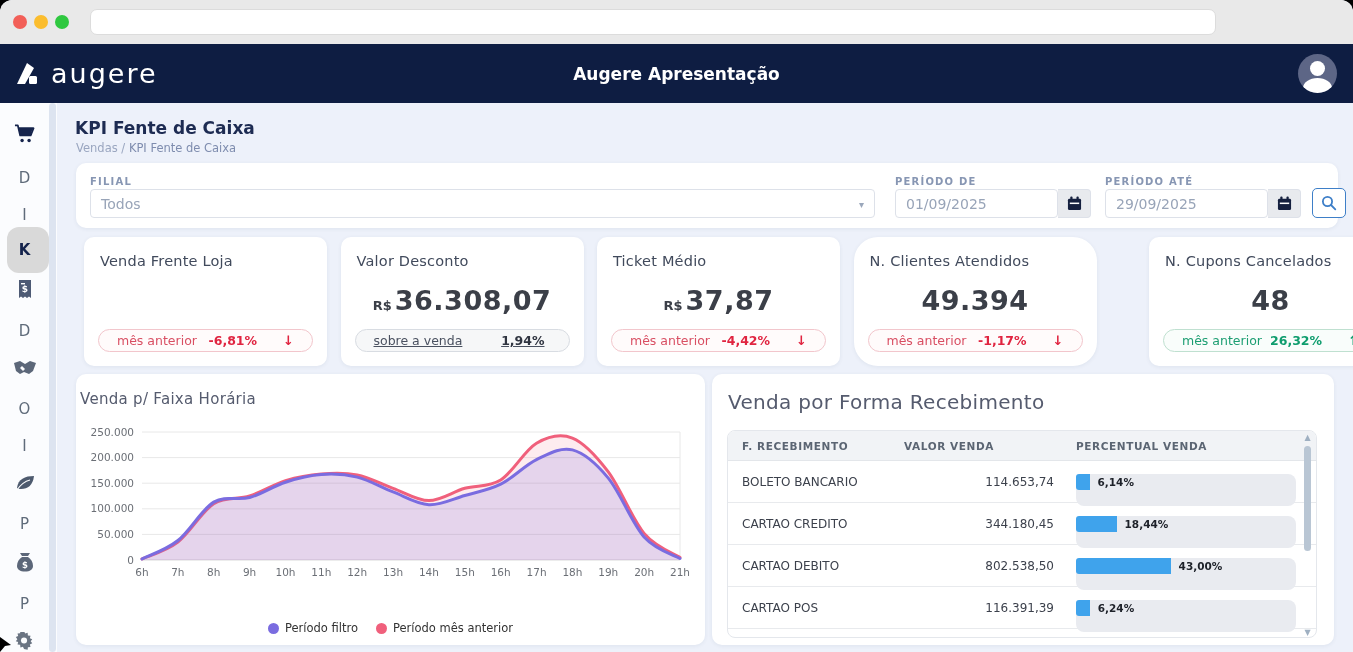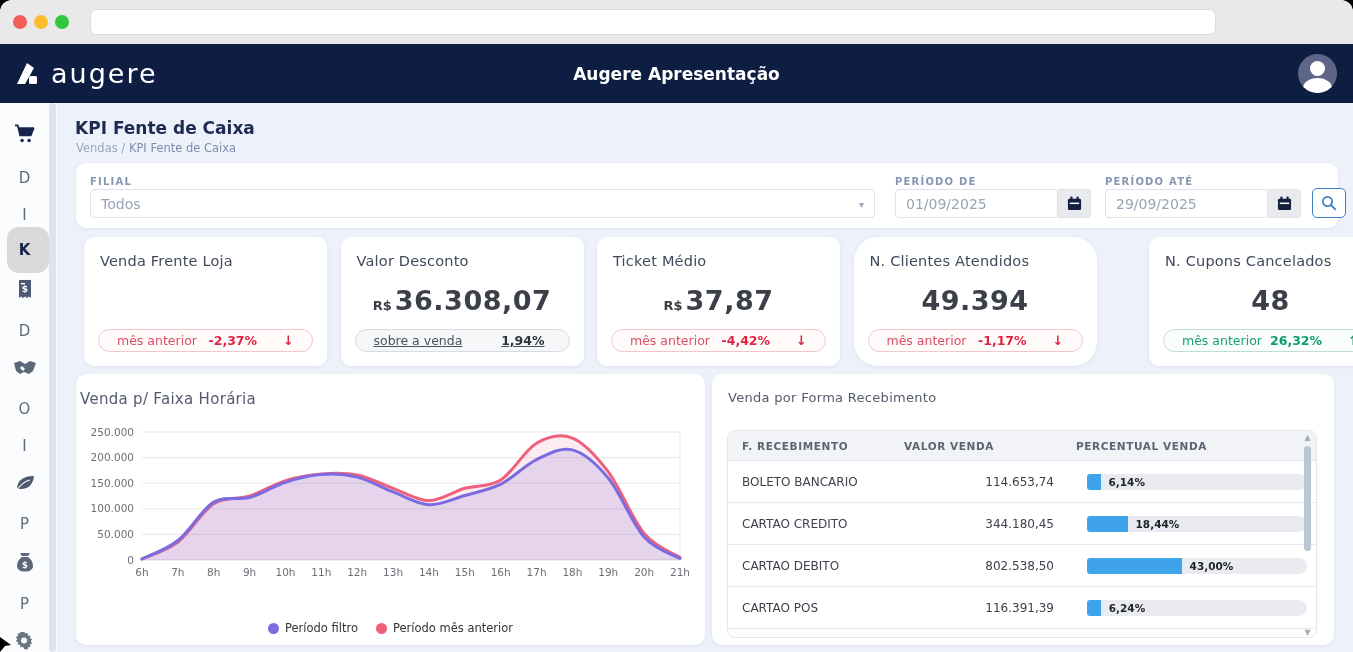--- a/index.html
+++ b/index.html
@@ -66,28 +66,28 @@
   
   .chart-card { left:76px; top:374px; width:629px; height:271px; }
   .chart-title { position:absolute; left:4px; top:16px; font-size:15px; color:#555b6e; font-weight:500; letter-spacing:0.3px; }
   .chart-svg { position:absolute; left:8px; top:48px; }
   .chart-legend { position:absolute; left:0; bottom:10px; width:100%; display:flex; justify-content:center; gap:18px; font-size:11.5px; color:#333; }
   .legend-item { display:flex; align-items:center; gap:6px; }
   .legend-dot { width:11px; height:11px; border-radius:50%; }
 
   
   .table-card { left:712px; top:374px; width:622px; height:271px; }
-  .table-title { position:absolute; left:16px; top:16px; font-size:13px; color:#555b6e; font-weight:500; letter-spacing:0.3px; }
+  .table-title { position:absolute; left:16px; top:16px; font-size:20px; color:#555b6e; font-weight:500; letter-spacing:0.3px; }
   .table-box { position:absolute; left:15px; top:56px; width:590px; height:208px; border:1px solid #e4e7ec; border-radius:8px; overflow:hidden; background:#fff; }
   .t-head { position:absolute; left:0; top:0; width:100%; height:30px; background:#f1f3f6; border-bottom:1px solid #e3e6ea; }
   .t-head span { position:absolute; top:9px; font-size:10.5px; font-weight:bold; letter-spacing:0.6px; color:#5b6573;text-align:right; }
   .t-row { position:absolute; left:0; width:100%; height:42px; border-bottom:1px solid #e8eaed; }
   .t-name { position:absolute; left:14px; top:14px; font-size:12px; color:#3c414c; }
   .t-value { position:absolute; right:262px; top:14px; font-size:12px; color:#3c414c; }
-  .t-barwrap { position:absolute; left:348px; top:13px; width:220px; height:16px; background:#e9ebf0; border-radius:8px;margin-left:11px; }
+  .t-barwrap { position:absolute; left:348px; top:13px; width:220px; height:32px; background:#e9ebf0; border-radius:8px; }
   .t-fill { position:absolute; left:0; top:0; height:16px; background:#3fa3ec; border-radius:3px 0 0 3px; }
   .t-pct { position:absolute; top:1px; font-size:10.5px; font-weight:bold; color:#1d2129; line-height:14px; white-space:nowrap; }
   .t-scroll { position:absolute; right:3px; top:2px; width:11px; height:204px; }
   .t-scroll .arrow { position:absolute; left:0; width:11px; font-size:8px; color:#9fb0c2; text-align:center; }
   .t-thumb { position:absolute; left:2px; top:13px; width:7px; height:105px; background:#b9c6d4; border-radius:4px; }
 
   .cursor { position:absolute; left:0px; top:637px; }
 </style>
 </head>
 <body>
@@ -243,21 +243,21 @@
         <line x1="10" y1="10" x2="14.3" y2="14.3" stroke="#3e7fc8" stroke-width="1.8" stroke-linecap="round"></line>
       </svg>
     </div>
   </div>
 
   <div id="kpi-row">
       <div class="kpi-card" style="left: 84px;">
         <div class="kpi-title">Venda Frente Loja</div>
         <div class="kpi-badge tone-negative">
           <span class="b-label">mês anterior</span>
-          <span class="b-value">-2,37%</span>
+          <span class="b-value">-6,81%</span>
           <span class="b-arrow">↓</span>
         </div>
       </div>
       <div class="kpi-card" style="left: 340.5px;">
         <div class="kpi-title">Valor Desconto</div>
         <div class="kpi-value-row"><span class="kpi-prefix">R$</span><span class="kpi-value">36.308,07</span></div>
         <div class="kpi-badge tone-neutral">
           <span class="b-label">sobre a venda</span>
           <span class="b-value">1,94%</span>
         </div>

